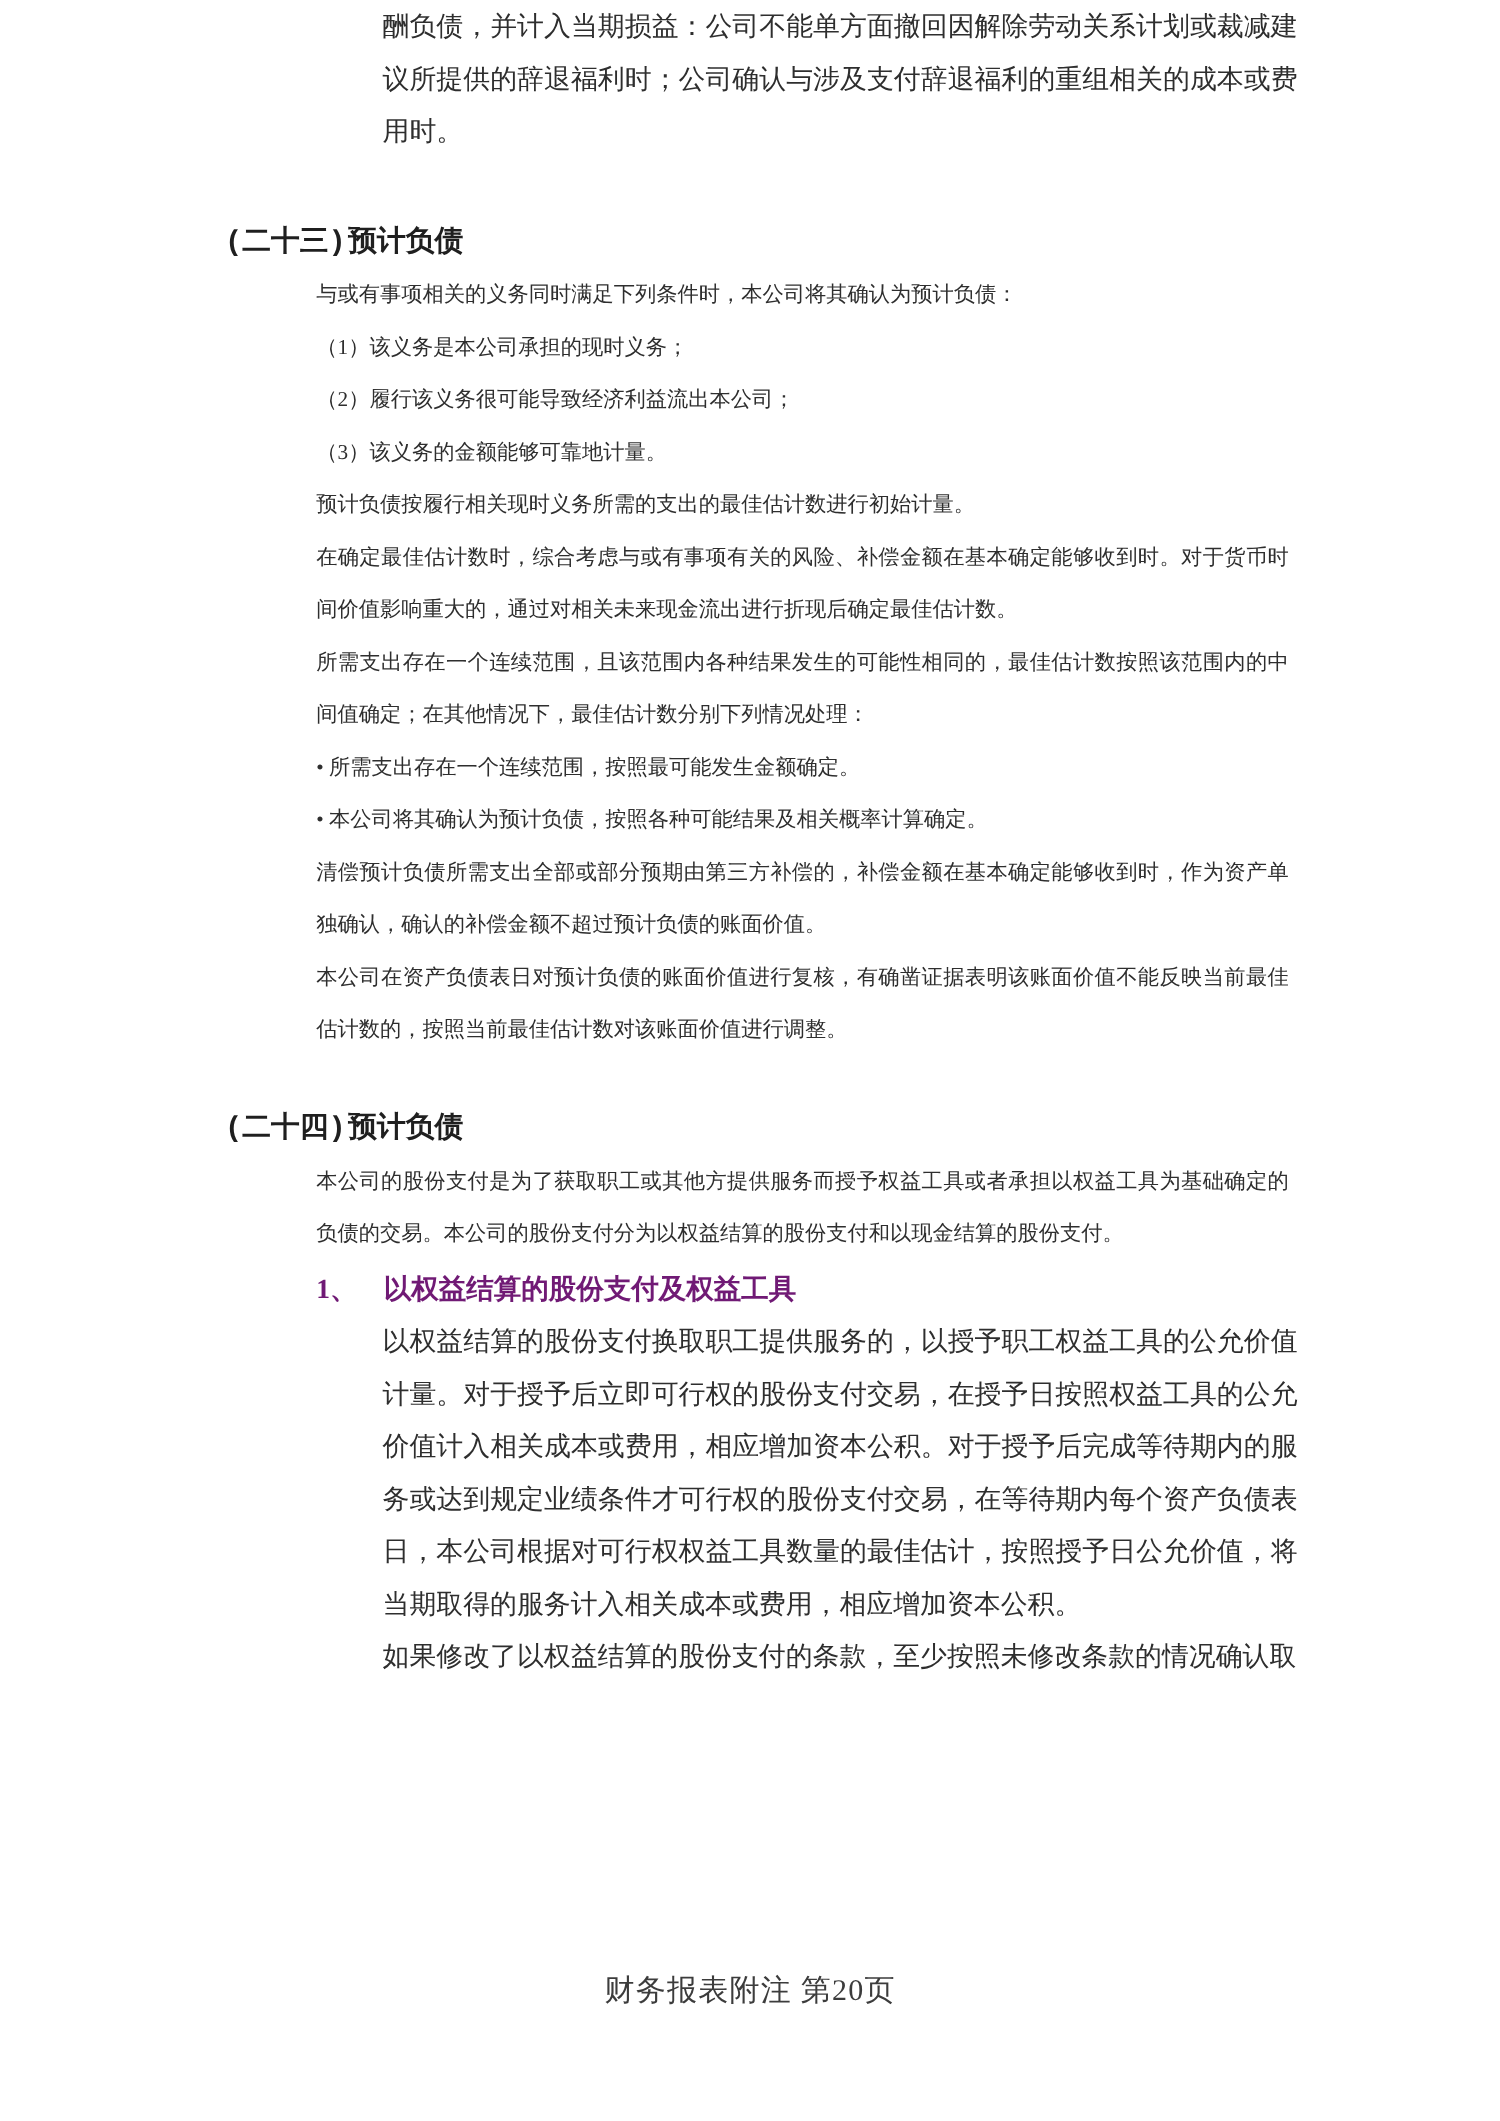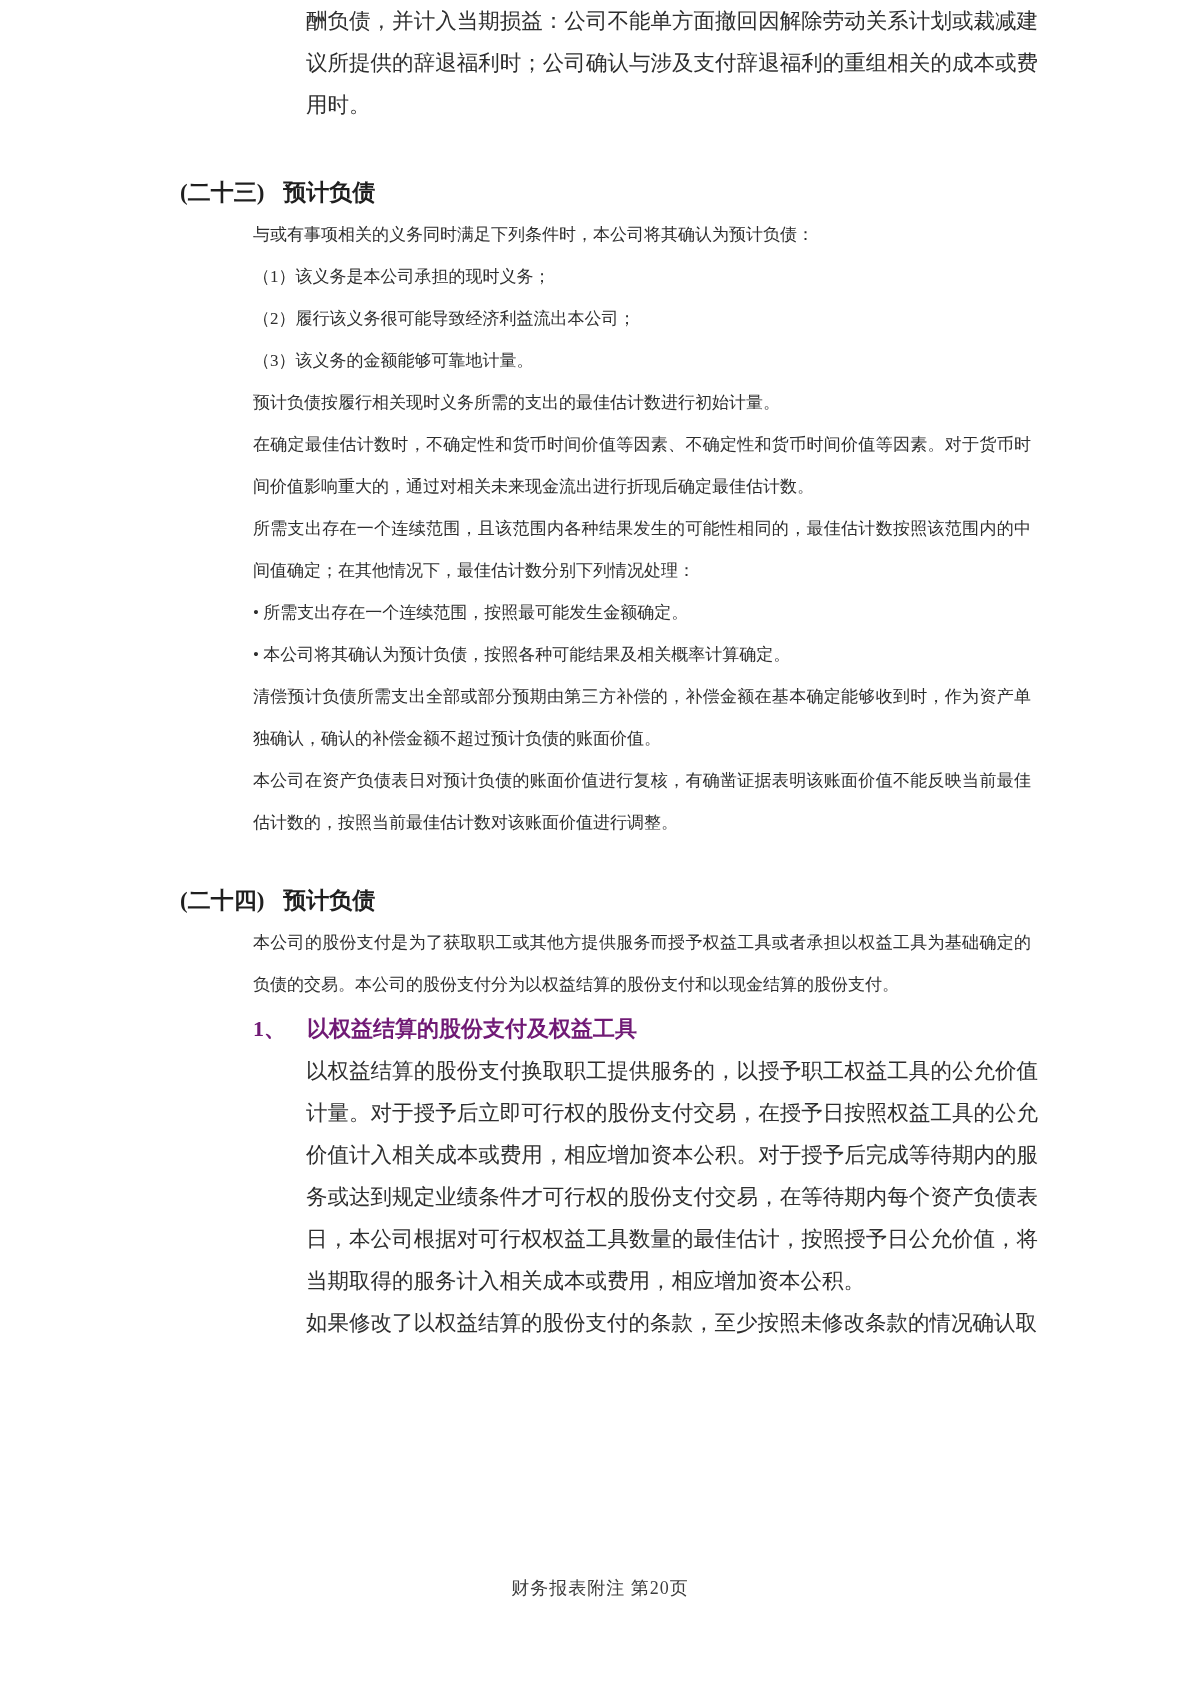--- a/index.html
+++ b/index.html
@@ -22,21 +22,21 @@
     text-align: justify;
     text-align-last: left;
   }
   h2.sec-h {
     margin-left: 180px;
     font-size: 23px;
     font-weight: bold;
     color: #1f1f1f;
     line-height: 42px;
   }
-  h2.sec-h .sec-num { margin-right: 19px; }
+  h2.sec-h .sec-num { margin-right: 2px; font-family: Liberation Mono, monospace; }
   .mt-sec23 { margin-top: 46px; }
   .mt-sec24 { margin-top: 36px; }
   p.body {
     margin-left: 253px;
     width: 778px;
     font-size: 17px;
     line-height: 42px;
     text-align: justify;
     text-align-last: left;
   }
@@ -56,21 +56,21 @@
     line-height: 42px;
     text-align: justify;
     text-align-last: left;
   }
   .footer {
     position: absolute;
     top: 1576px;
     left: 0;
     width: 100%;
     text-align: center;
-    font-size: 18px;
+    font-size: 24px;
     color: #3c3c3c;
     letter-spacing: 1px;
   }
 </style>
 </head>
 <body>
 
 <div class="page">
   <div class="content">
 
@@ -78,21 +78,21 @@
 
     <h2 class="sec-h mt-sec23">
       <span class="sec-num">(二十三)</span><span>预计负债</span>
     </h2>
 
     <p class="body">与或有事项相关的义务同时满足下列条件时，本公司将其确认为预计负债：</p>
     <p class="body">（1）该义务是本公司承担的现时义务；</p>
     <p class="body">（2）履行该义务很可能导致经济利益流出本公司；</p>
     <p class="body">（3）该义务的金额能够可靠地计量。</p>
     <p class="body">预计负债按履行相关现时义务所需的支出的最佳估计数进行初始计量。</p>
-    <p class="body">在确定最佳估计数时，不确定性和货币时间价值等因素、不确定性和货币时间价值等因素。对于货币时间价值影响重大的，通过对相关未来现金流出进行折现后确定最佳估计数。</p>
+    <p class="body">在确定最佳估计数时，综合考虑与或有事项有关的风险、补偿金额在基本确定能够收到时。对于货币时间价值影响重大的，通过对相关未来现金流出进行折现后确定最佳估计数。</p>
     <p class="body">所需支出存在一个连续范围，且该范围内各种结果发生的可能性相同的，最佳估计数按照该范围内的中间值确定；在其他情况下，最佳估计数分别下列情况处理：</p>
     <p class="body">• 所需支出存在一个连续范围，按照最可能发生金额确定。</p>
     <p class="body">• 本公司将其确认为预计负债，按照各种可能结果及相关概率计算确定。</p>
     <p class="body">清偿预计负债所需支出全部或部分预期由第三方补偿的，补偿金额在基本确定能够收到时，作为资产单独确认，确认的补偿金额不超过预计负债的账面价值。</p>
     <p class="body">本公司在资产负债表日对预计负债的账面价值进行复核，有确凿证据表明该账面价值不能反映当前最佳估计数的，按照当前最佳估计数对该账面价值进行调整。</p>
 
     <h2 class="sec-h mt-sec24">
       <span class="sec-num">(二十四)</span><span>预计负债</span>
     </h2>
 

